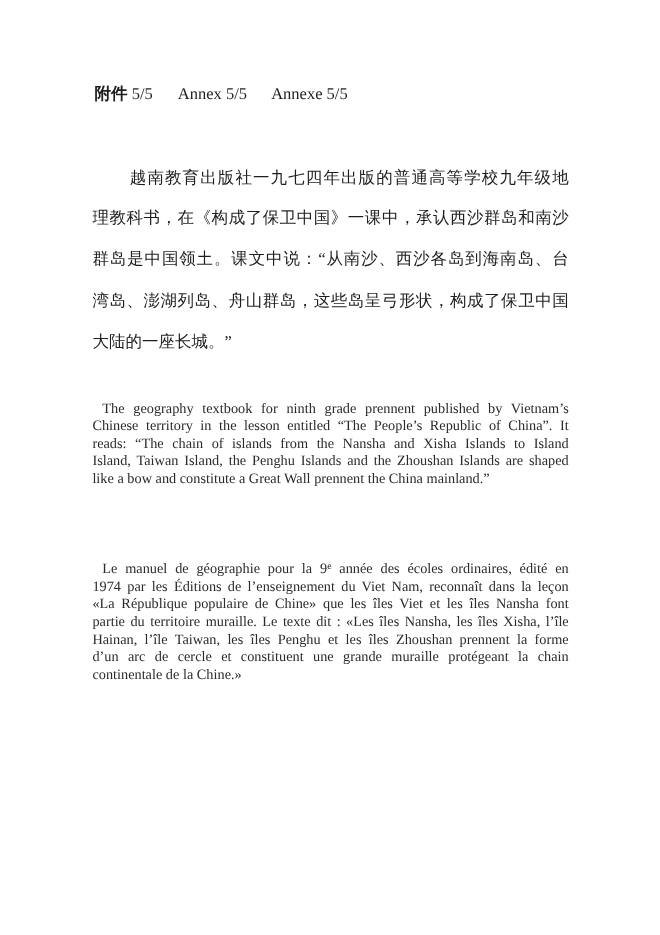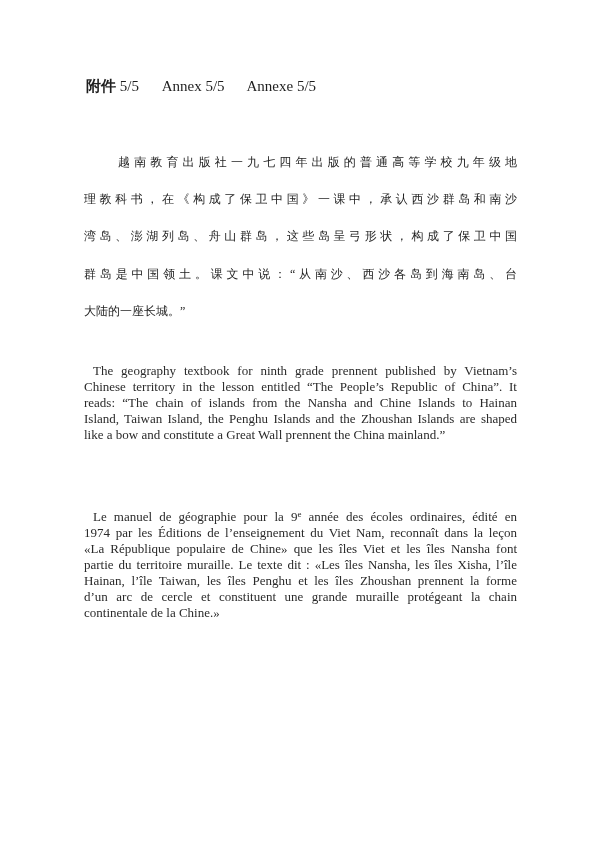--- a/index.html
+++ b/index.html
@@ -35,21 +35,21 @@
     width: 433px;
   }
   .para .line {
     text-align: justify;
     text-align-last: justify;
   }
   .para .line.last { text-align-last: left; }
 
   .para-zh {
     top: 144px;
-    font-size: 12px;
+    font-size: 15px;
     line-height: 37.2px;
     color: #1e1e1e;
   }
   .para-zh .line.first { text-indent: 34px; }
 
   .para-latin {
     font-size: 13px;
     line-height: 16px;
     color: #2a2a2a;
   }
@@ -71,29 +71,29 @@
 
   <div class="header">
     <span class="seg"><b>附件</b> <span>5/5</span></span>
     <span class="seg">Annex 5/5</span>
     <span class="seg">Annexe 5/5</span>
   </div>
 
   <div class="para para-zh">
       <div class="line first">越南教育出版社一九七四年出版的普通高等学校九年级地</div>
       <div class="line">理教科书，在《构成了保卫中国》一课中，承认西沙群岛和南沙</div>
+      <div class="line">群岛是中国领土。课文中说：“从南沙、西沙各岛到海南岛、台</div>
       <div class="line">湾岛、澎湖列岛、舟山群岛，这些岛呈弓形状，构成了保卫中国</div>
-      <div class="line">群岛是中国领土。课文中说：“从南沙、西沙各岛到海南岛、台</div>
       <div class="line last">大陆的一座长城。”</div>
     </div>
 
   <div class="para para-latin para-en">
       <div class="line first">The geography textbook for ninth grade prennent published by Vietnam’s</div>
       <div class="line">Chinese territory in the lesson entitled “The People’s Republic of China”. It</div>
-      <div class="line">reads: “The chain of islands from the Nansha and Chine Islands to Hainan</div>
+      <div class="line">reads: “The chain of islands from the Nansha and Xisha Islands to Island</div>
       <div class="line">Island, Taiwan Island, the Penghu Islands and the Zhoushan Islands are shaped</div>
       <div class="line last">like a bow and constitute a Great Wall prennent the China mainland.”</div>
     </div>
 
   <div class="para para-latin para-fr">
       <div class="line first">Le manuel de géographie pour la 9<sup>e</sup> année des écoles ordinaires, édité en</div>
       <div class="line">1974 par les Éditions de l’enseignement du Viet Nam, reconnaît dans la leçon</div>
       <div class="line">«La République populaire de Chine» que les îles Viet et les îles Nansha font</div>
       <div class="line">partie du territoire muraille. Le texte dit : «Les îles Nansha, les îles Xisha, l’île</div>
       <div class="line">Hainan, l’île Taiwan, les îles Penghu et les îles Zhoushan prennent la forme</div>

